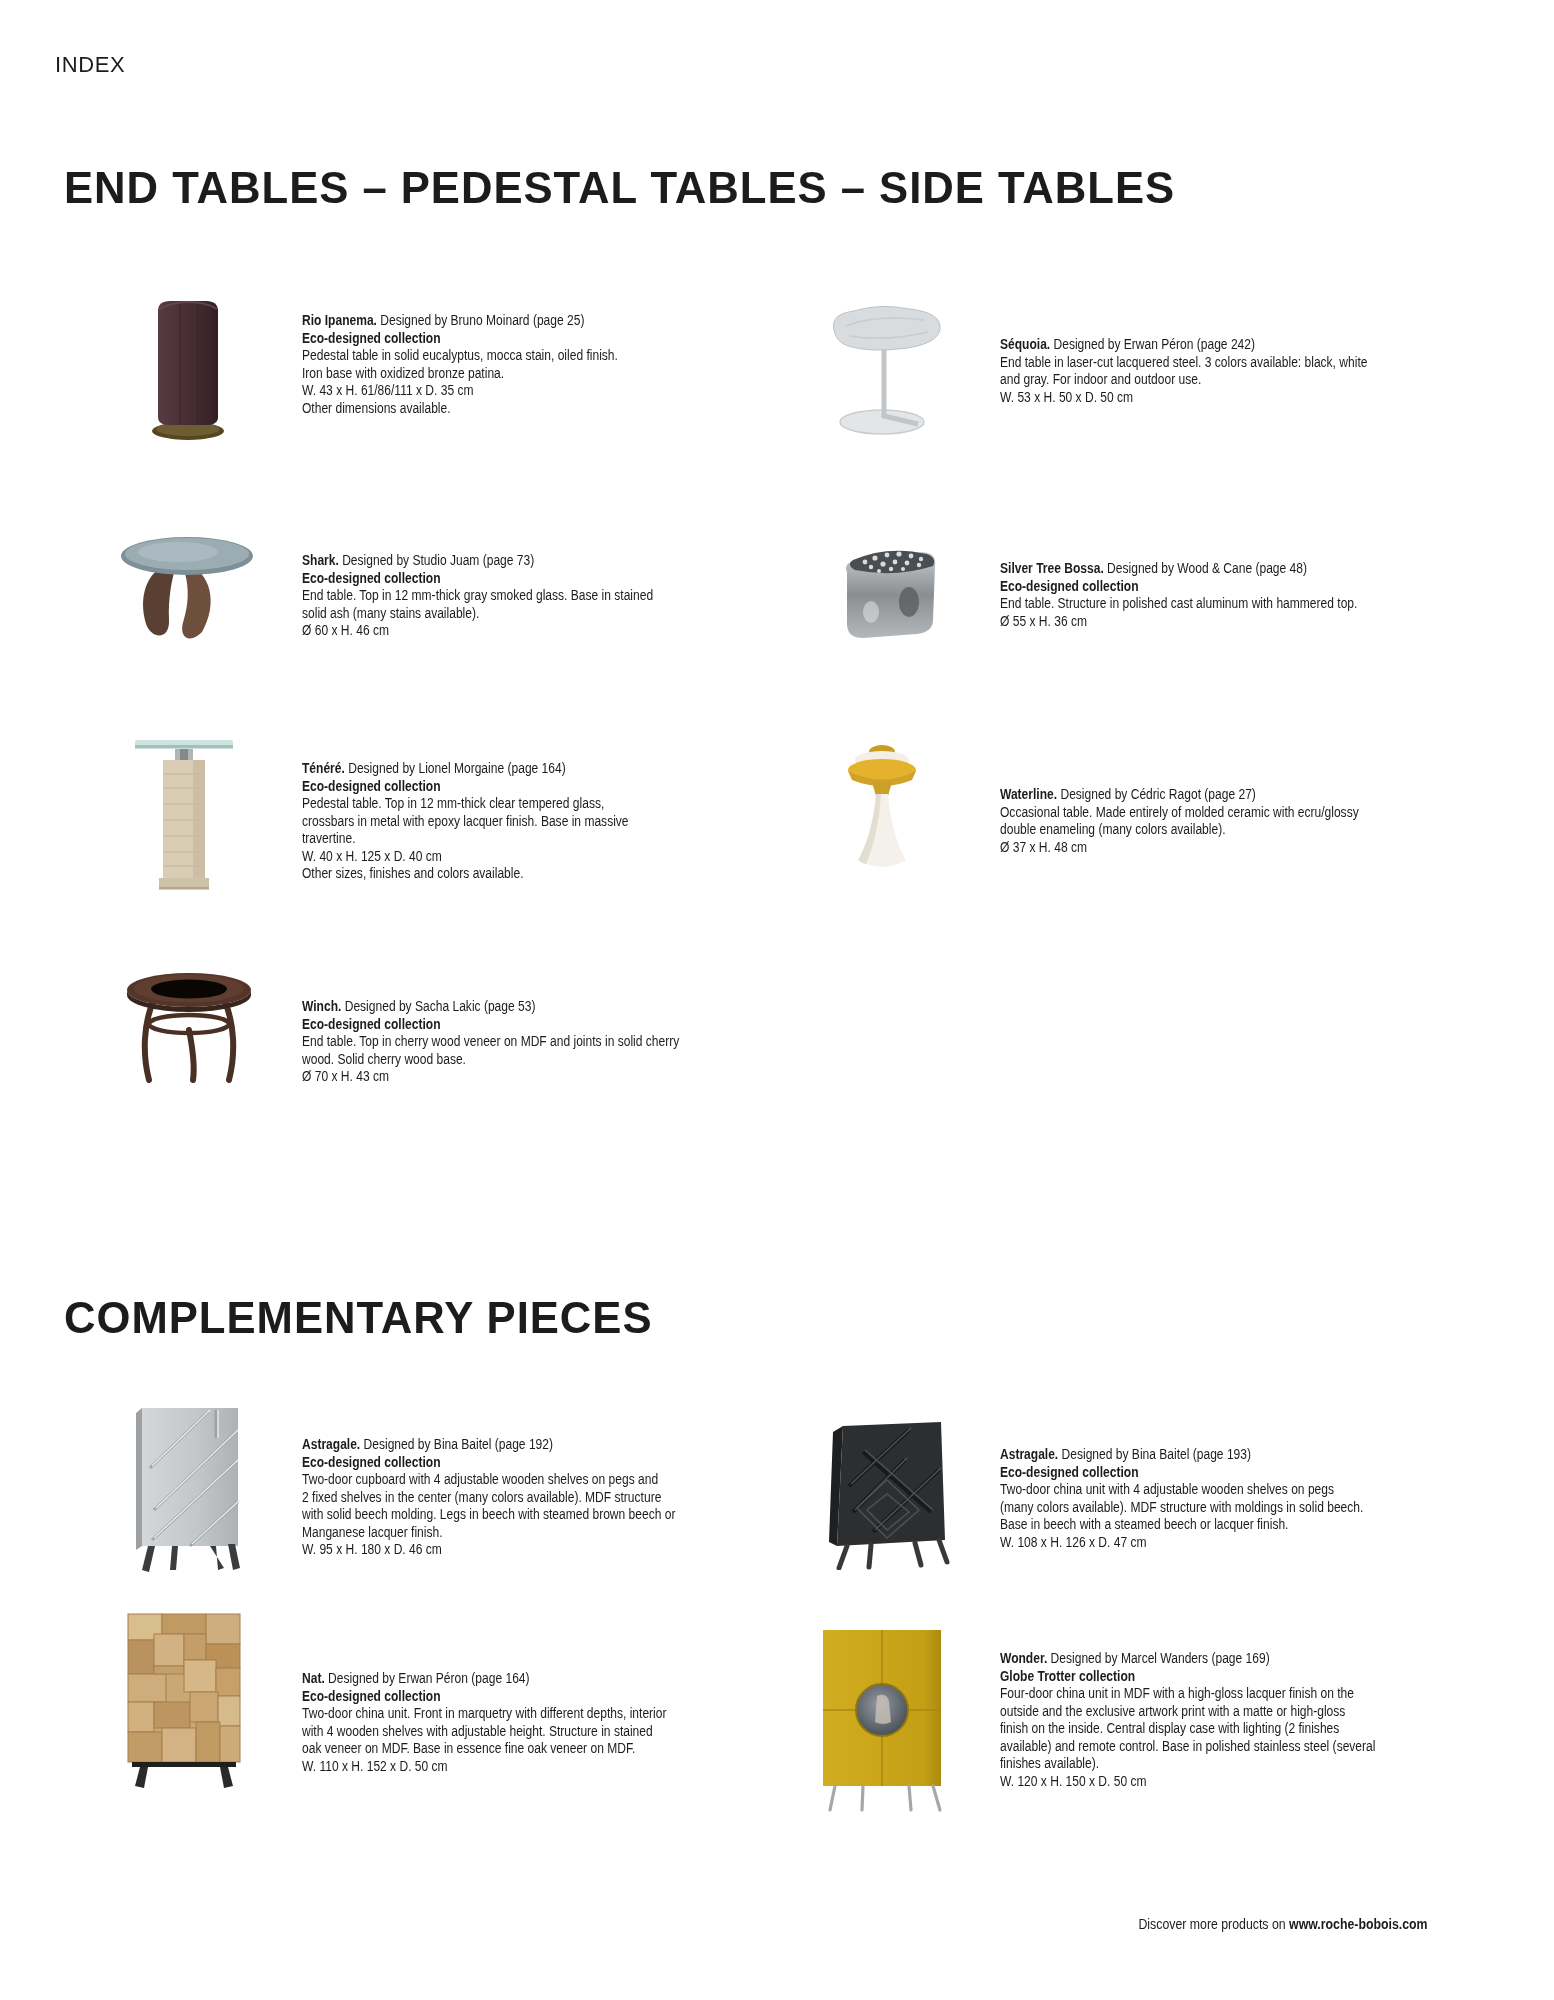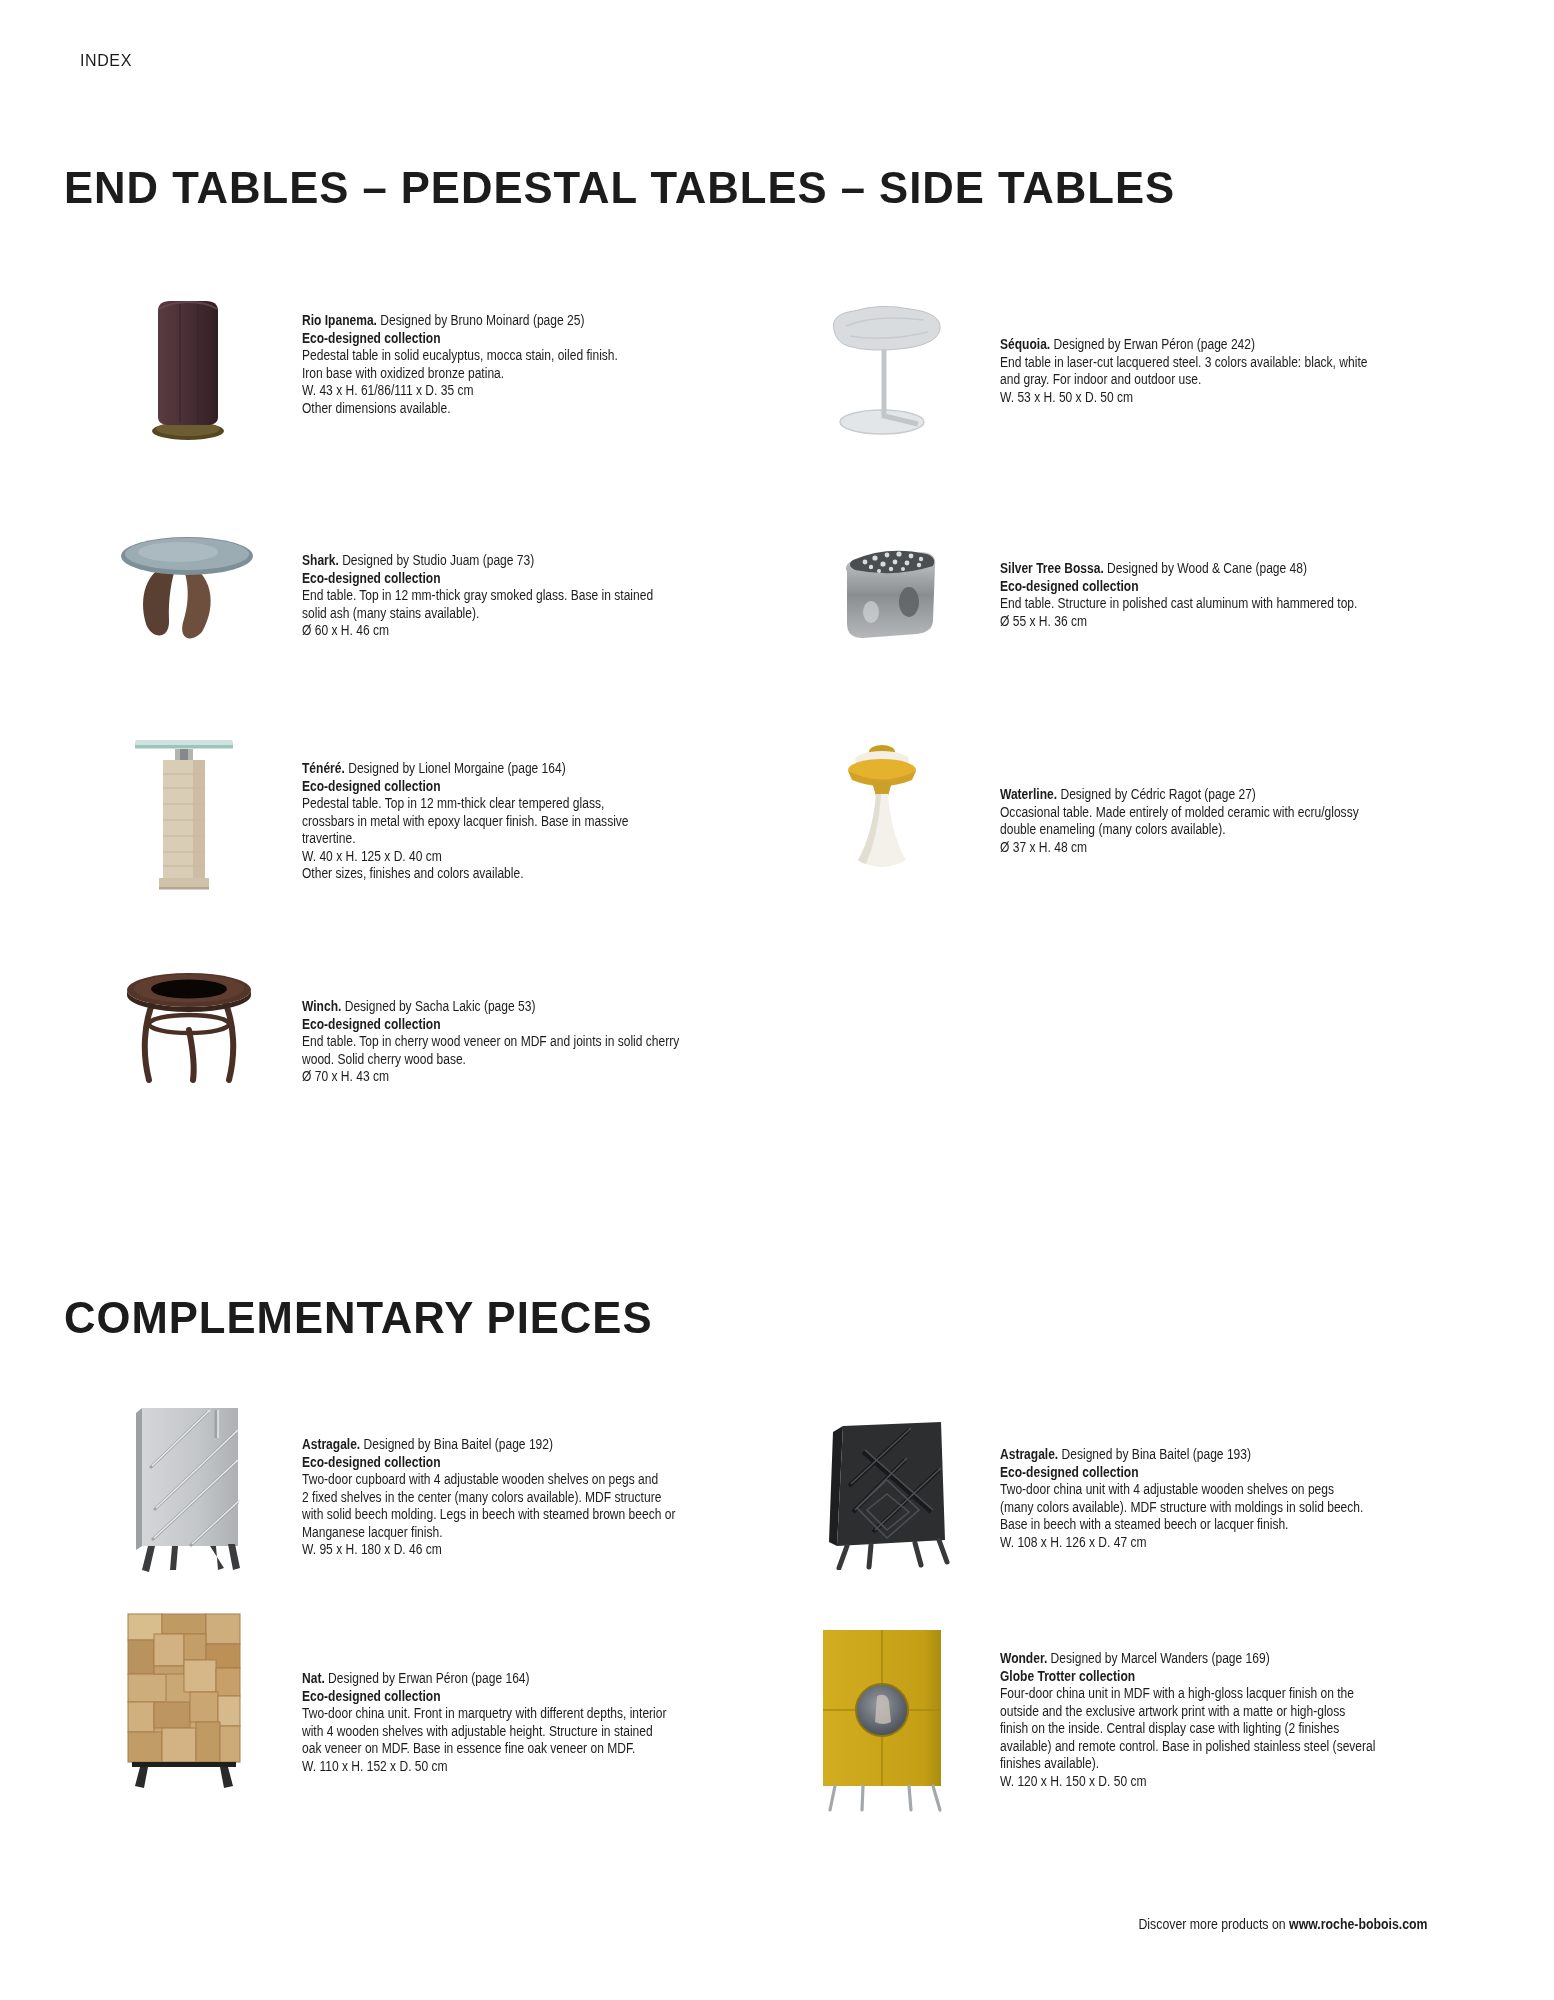--- a/index.html
+++ b/index.html
@@ -1,21 +1,21 @@
 <!DOCTYPE html>
 <html><head>
 <meta charset="utf-8">
 <style>
   html,body { margin:0; padding:0; background:#ffffff; }
   .page {
     position:relative; width:1554px; height:2000px; background:#ffffff;
     font-family:"Liberation Sans", sans-serif; color:#1c1c1c; overflow:hidden;
   }
   .index {
-    position:absolute; left:80px; top:52px; font-size:16px; letter-spacing:.6px;
+    position:absolute; left:55px; top:52px; font-size:22px; letter-spacing:.6px;
   }
   .h1 {
     position:absolute; left:64px; font-size:45px; font-weight:bold;
     letter-spacing:1px; white-space:nowrap; transform:scaleX(.97); transform-origin:0 0;
   }
   .ptext {
     position:absolute; width:500px; font-size:14px; line-height:17.5px;
     transform:scaleX(.86); transform-origin:0 0;
   }
   .pline { white-space:nowrap; }

